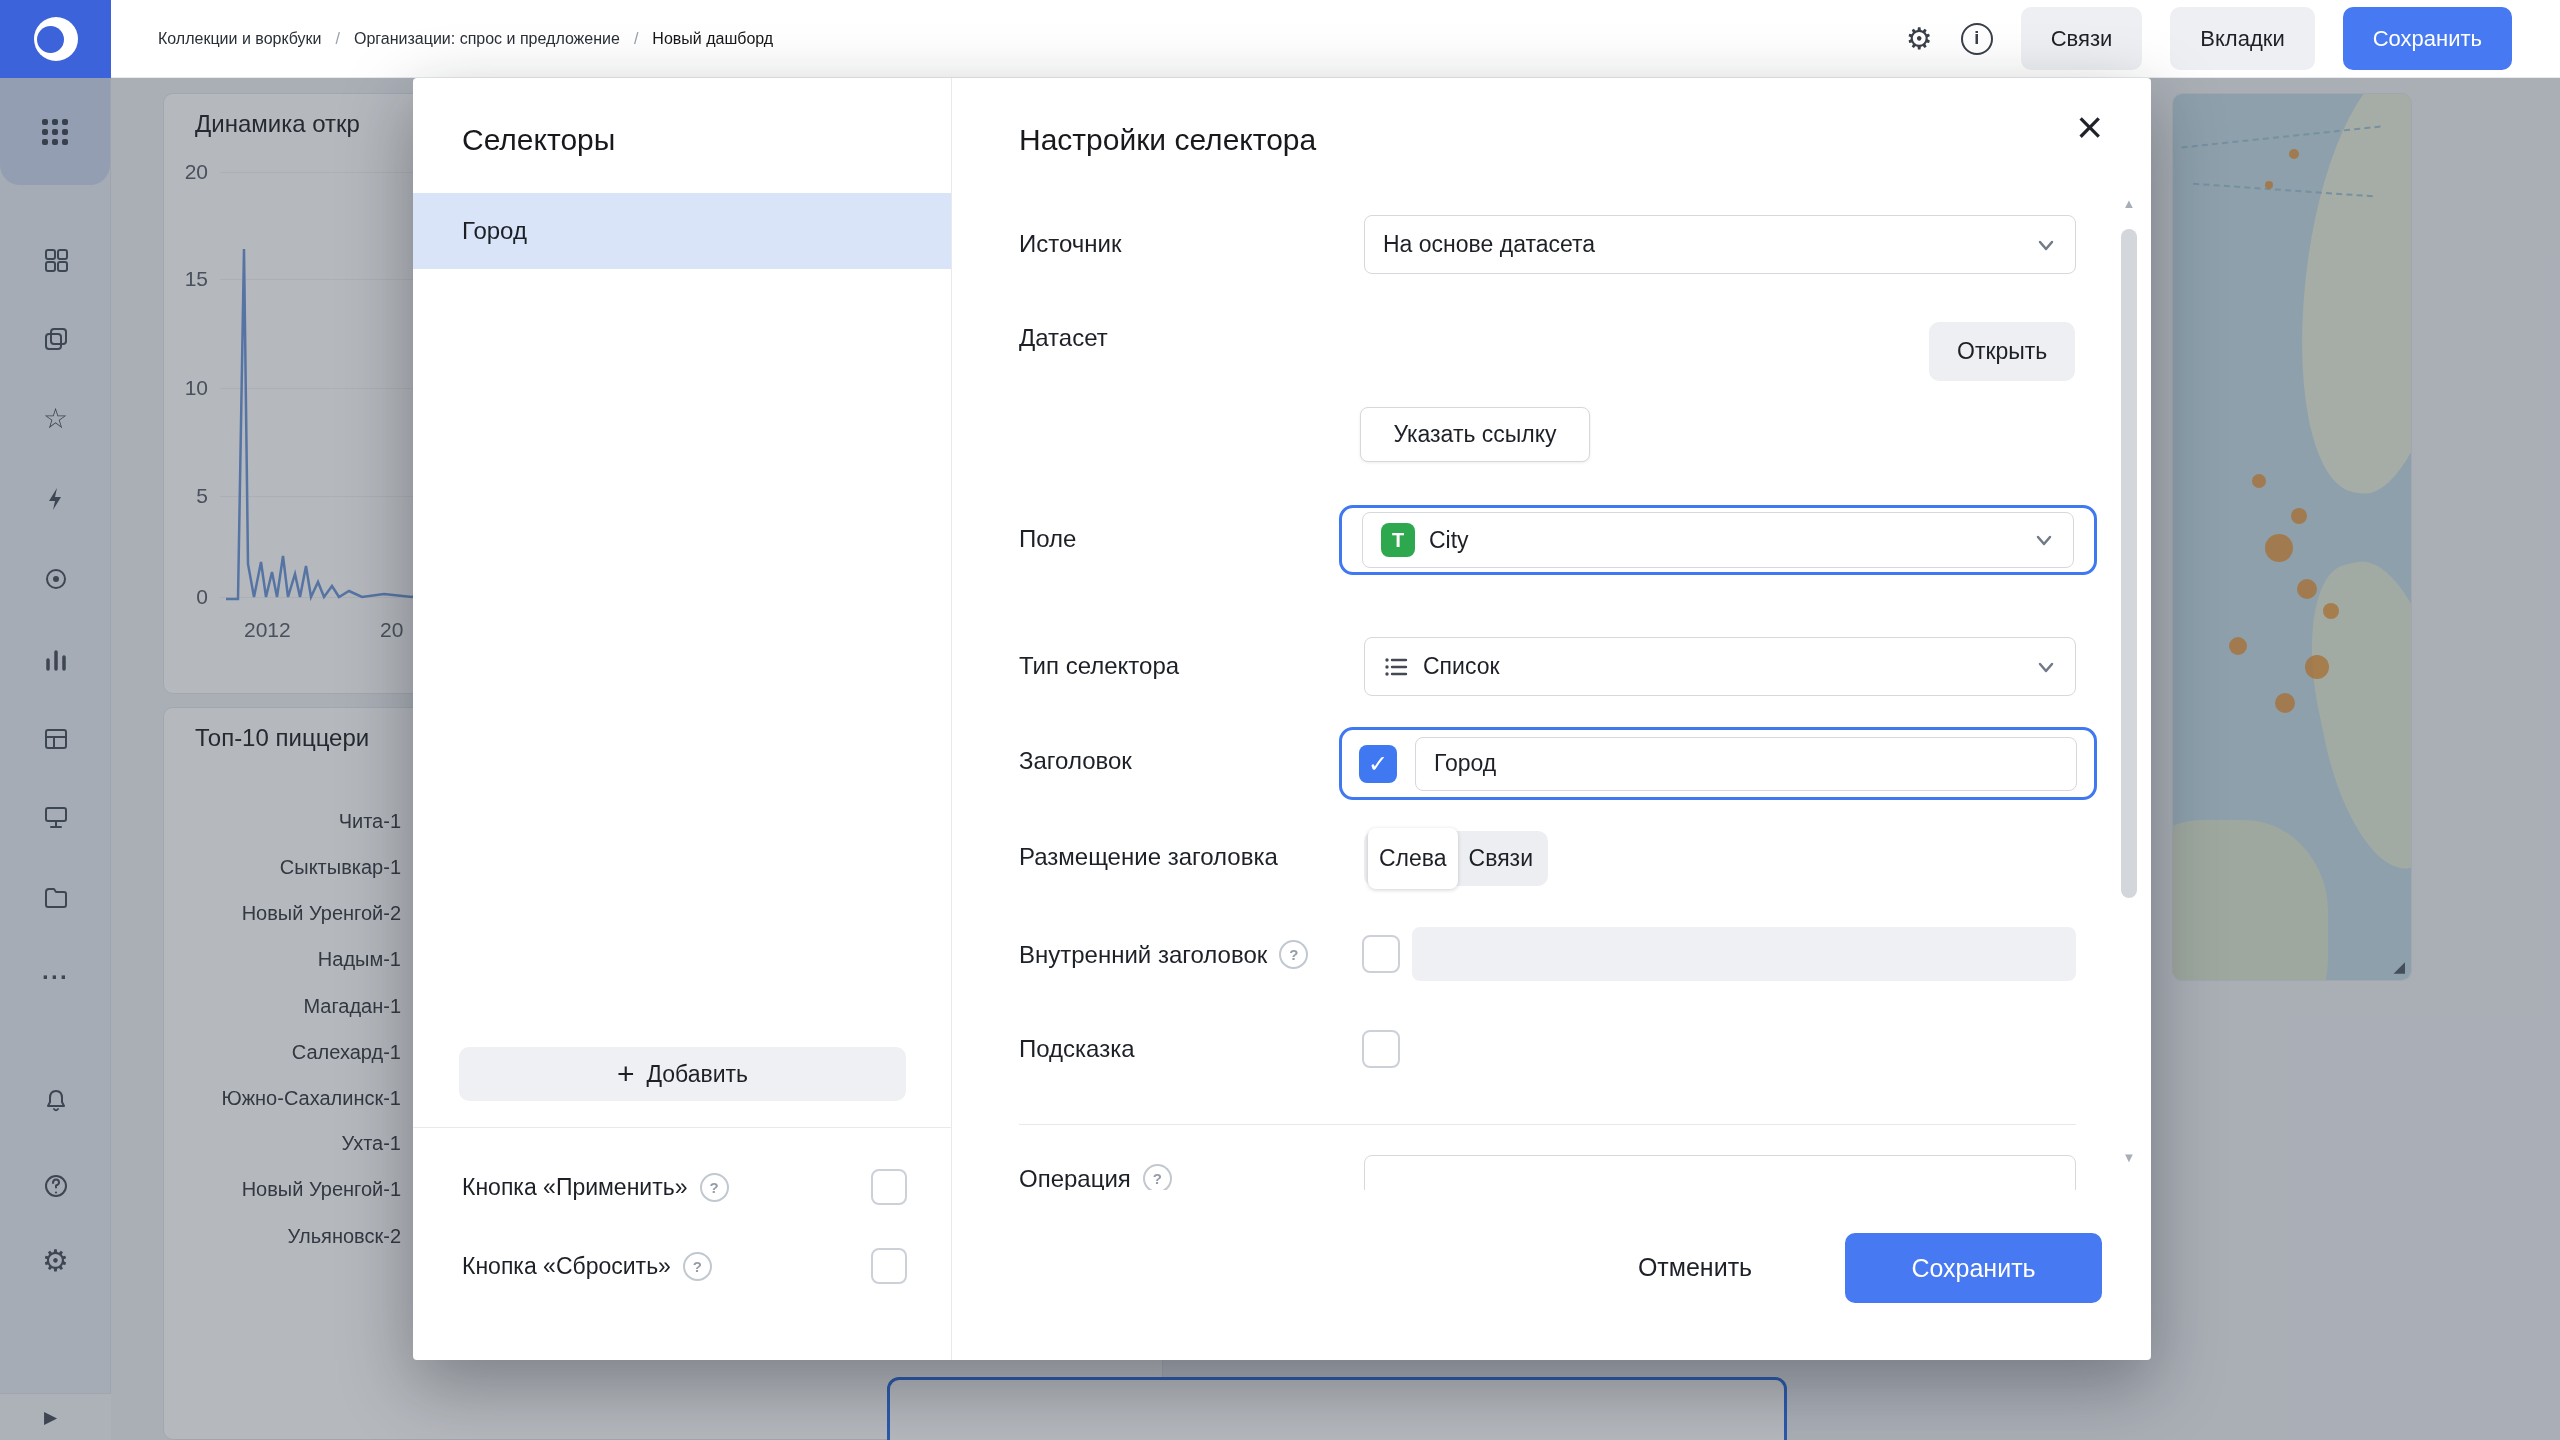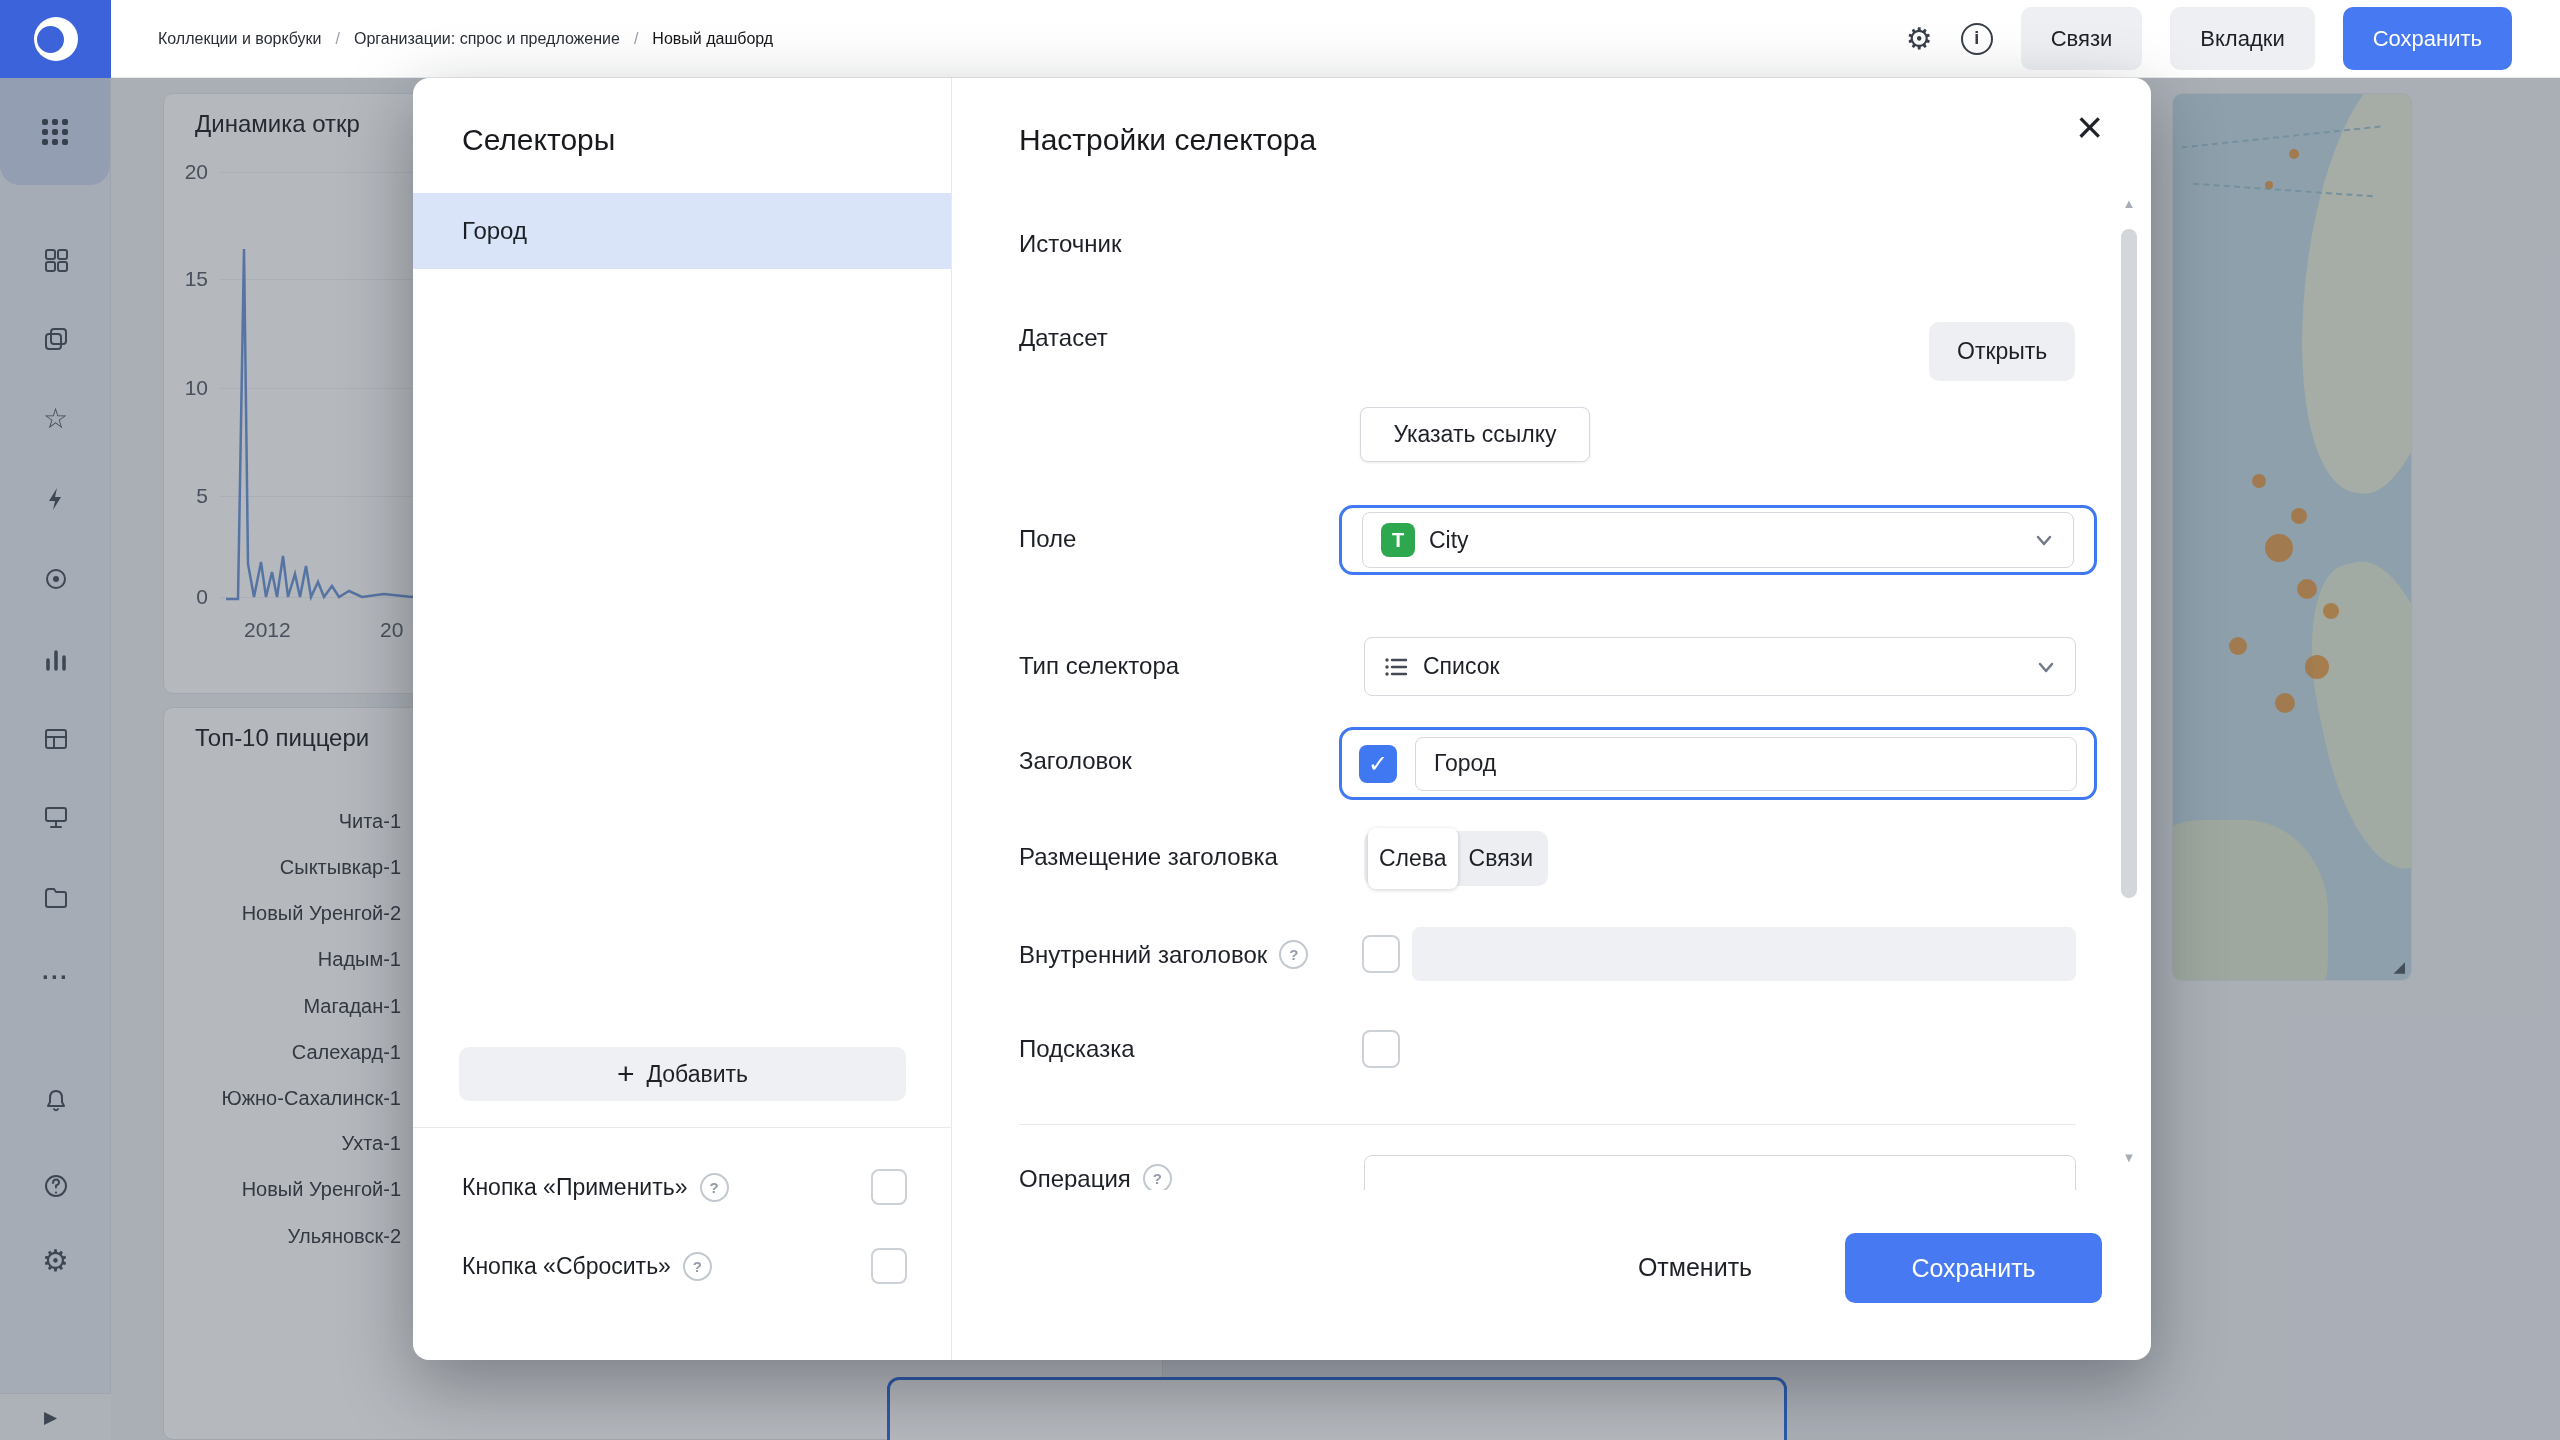--- a/index.html
+++ b/index.html
@@ -48,21 +48,21 @@
   .map{position:absolute;inset:0;background:#c2dbe6;overflow:hidden;border-radius:9px;}
   .land{position:absolute;}
   .mdot{position:absolute;border-radius:50%;background:rgba(232,149,52,.8);}
   .mdash{position:absolute;border-top:2px dashed #9fc3d2;}
   .resize-glyph{position:absolute;right:6px;bottom:4px;font-size:15px;color:#55606c;}
   .bottom-widget{position:absolute;left:887px;top:1377px;width:900px;height:76px;background:#fff;
     border:3px solid #2e6fe2;border-radius:12px;box-sizing:border-box;}
   
   .overlay{position:absolute;left:0;top:78px;width:2560px;height:1362px;background:rgba(38,48,62,.34);z-index:100;}
   
-  .modal{position:absolute;left:413px;top:78px;width:1738px;height:1282px;background:#fff;border-radius:16px;
+  .modal{position:absolute;left:413px;top:78px;width:1738px;height:1282px;background:#fff;border-radius:4px;
     box-shadow:0 24px 70px rgba(16,22,32,.35);z-index:200;display:flex;}
   .modal-left{width:539px;flex:none;border-right:1px solid #e7e9ed;position:relative;box-sizing:border-box;}
   .panel-title{position:absolute;left:49px;top:45px;font-size:30px;font-weight:500;color:#17191d;}
   .selector-item{position:absolute;left:0;top:115px;width:100%;height:76px;background:#d9e4f8;display:flex;
     align-items:center;padding-left:49px;font-size:24px;color:#1b2026;box-sizing:border-box;cursor:pointer;}
   .add-btn{position:absolute;left:46px;top:969px;width:447px;height:54px;background:#eff0f3;border-radius:10px;
     display:flex;align-items:center;justify-content:center;gap:12px;font-size:23px;color:#1d2127;cursor:pointer;}
   .add-plus{font-size:30px;line-height:1;font-weight:400;}
   .left-divider{position:absolute;left:0;top:1049px;width:100%;height:1px;background:#e7e9ed;}
   .toggle-row{position:absolute;left:0;width:100%;height:48px;display:flex;align-items:center;
@@ -300,20 +300,28 @@
       <span class="qicon">?</span>
       <span class="checkbox ml-auto"></span>
     </div>
   </div>
 
   <div class="modal-right">
     <div class="panel-title" style="left:67px;">Настройки селектора</div>
     <span class="close-x">×</span>
 
     <div class="flabel" style="top:152px;">Источник</div>
+    <div class="control" style="top:137px;">
+      <span>На основе датасета</span>
+      <span class="chev">
+          <svg viewBox="0 0 22 22">
+            <path d="M5 8 L11 15 L17 8"></path>
+          </svg>
+        </span>
+    </div>
 
     <div class="flabel" style="top:246px;">Датасет</div>
     <div class="btn btn-gray" style="position:absolute;left:977px;top:244px;height:59px;padding:0 28px;font-size:23px;">Открыть</div>
     <div class="control" style="left:408px;top:329px;width:230px;height:55px;justify-content:center;box-shadow:0 1px 3px rgba(0,0,0,.08);">
       <span>Указать ссылку</span>
     </div>
 
     <div class="flabel" style="top:447px;">Поле</div>
     <div class="focus-box" style="left:387px;top:427px;width:758px;height:70px;justify-content:center;">
       <div class="control" style="position:static;width:712px;height:56px;">

